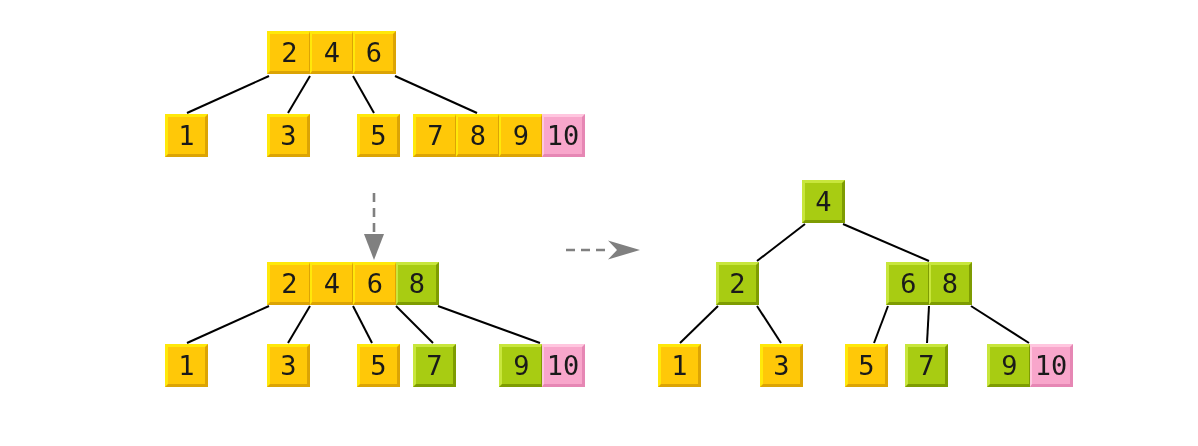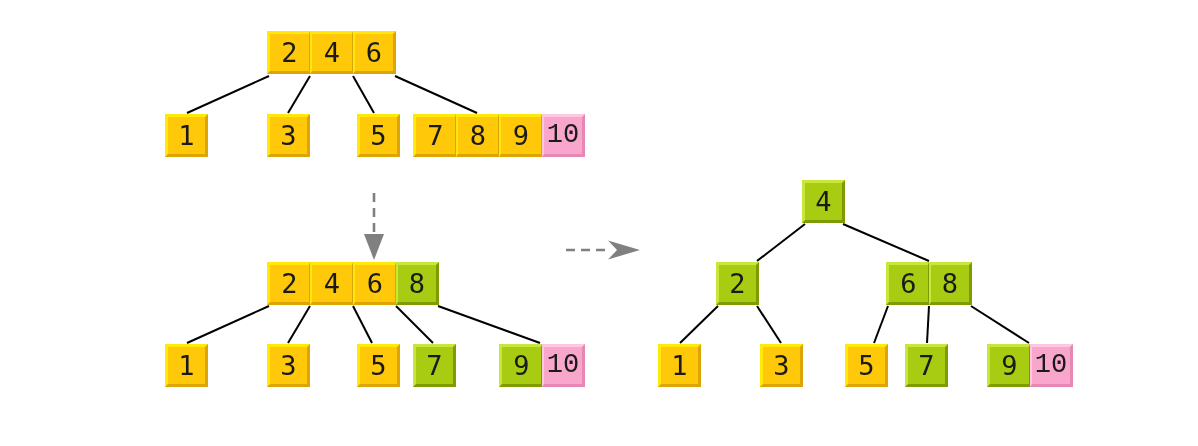--- a/index.html
+++ b/index.html
@@ -51,21 +51,20 @@
   }
   .cell.green {
     background: var(--cell_green, #A8CC12);
     border-color: var(--cell_green_light, #C8E63C) var(--cell_green_dark, #7E9C02)
                   var(--cell_green_dark, #7E9C02) var(--cell_green_light, #C8E63C);
   }
   .cell.pink {
     background: var(--cell_pink, #F8A6CB);
     border-color: var(--cell_pink_light, #FFC6DF) var(--cell_pink_dark, #E687B4)
                   var(--cell_pink_dark, #E687B4) var(--cell_pink_light, #FFC6DF);
-    font-family: Liberation Mono, monospace;
   }
   
   .cell.seam-r { border-right-width: 1px; }
   .cell.seam-l { border-left-width: 2px; }
 </style>
 </head>
 <body>
 
 <div id="canvas">
 

